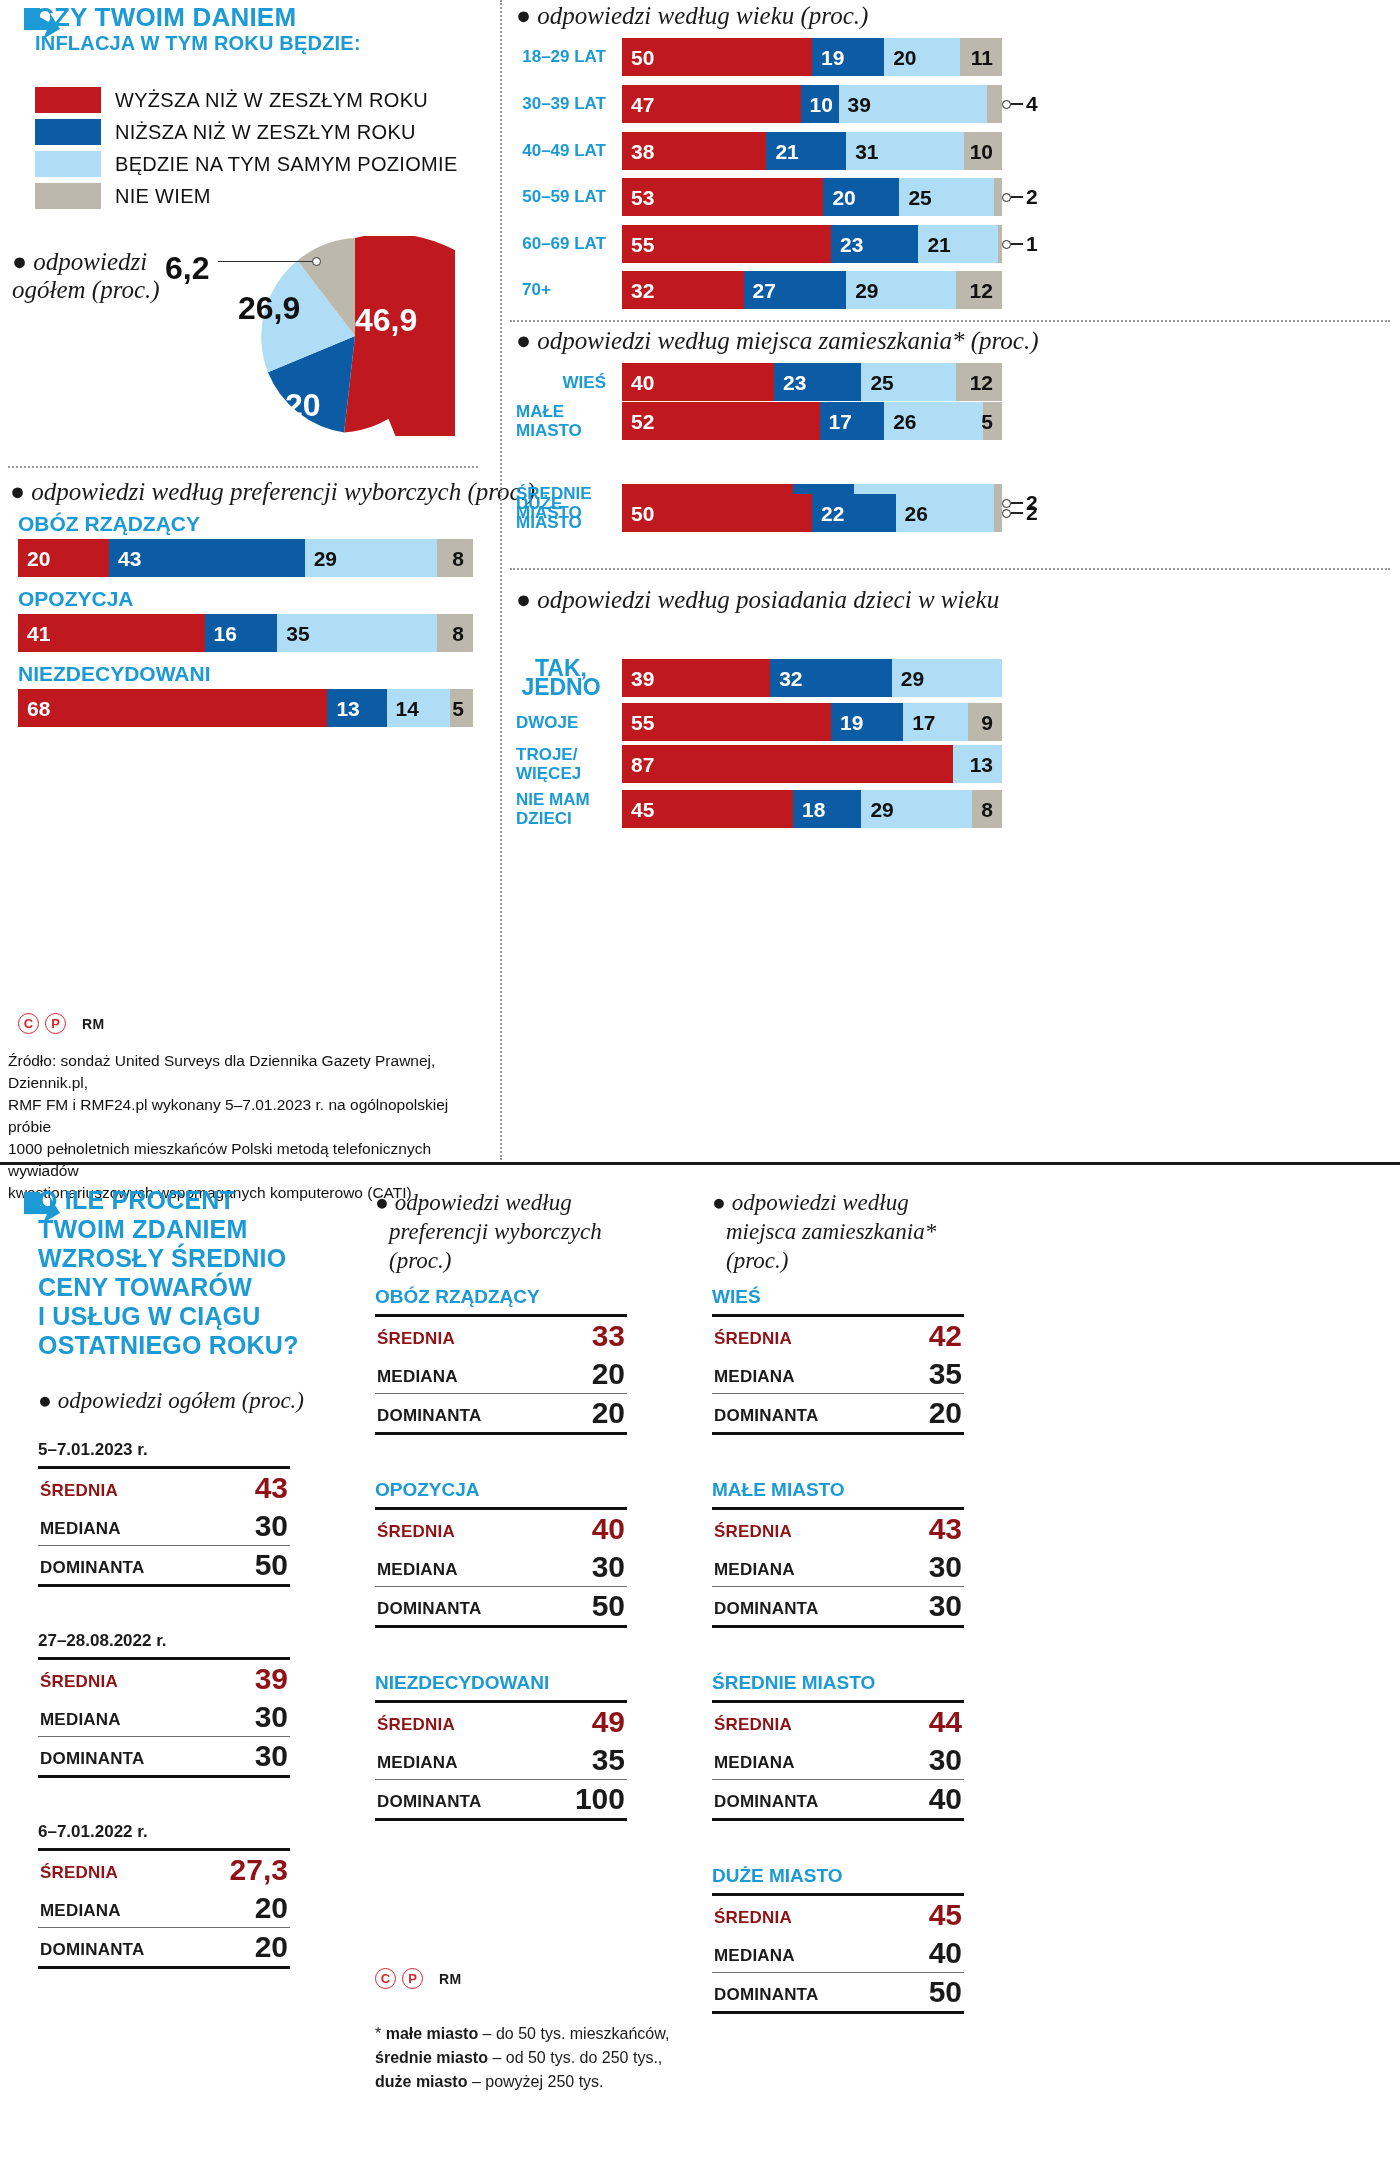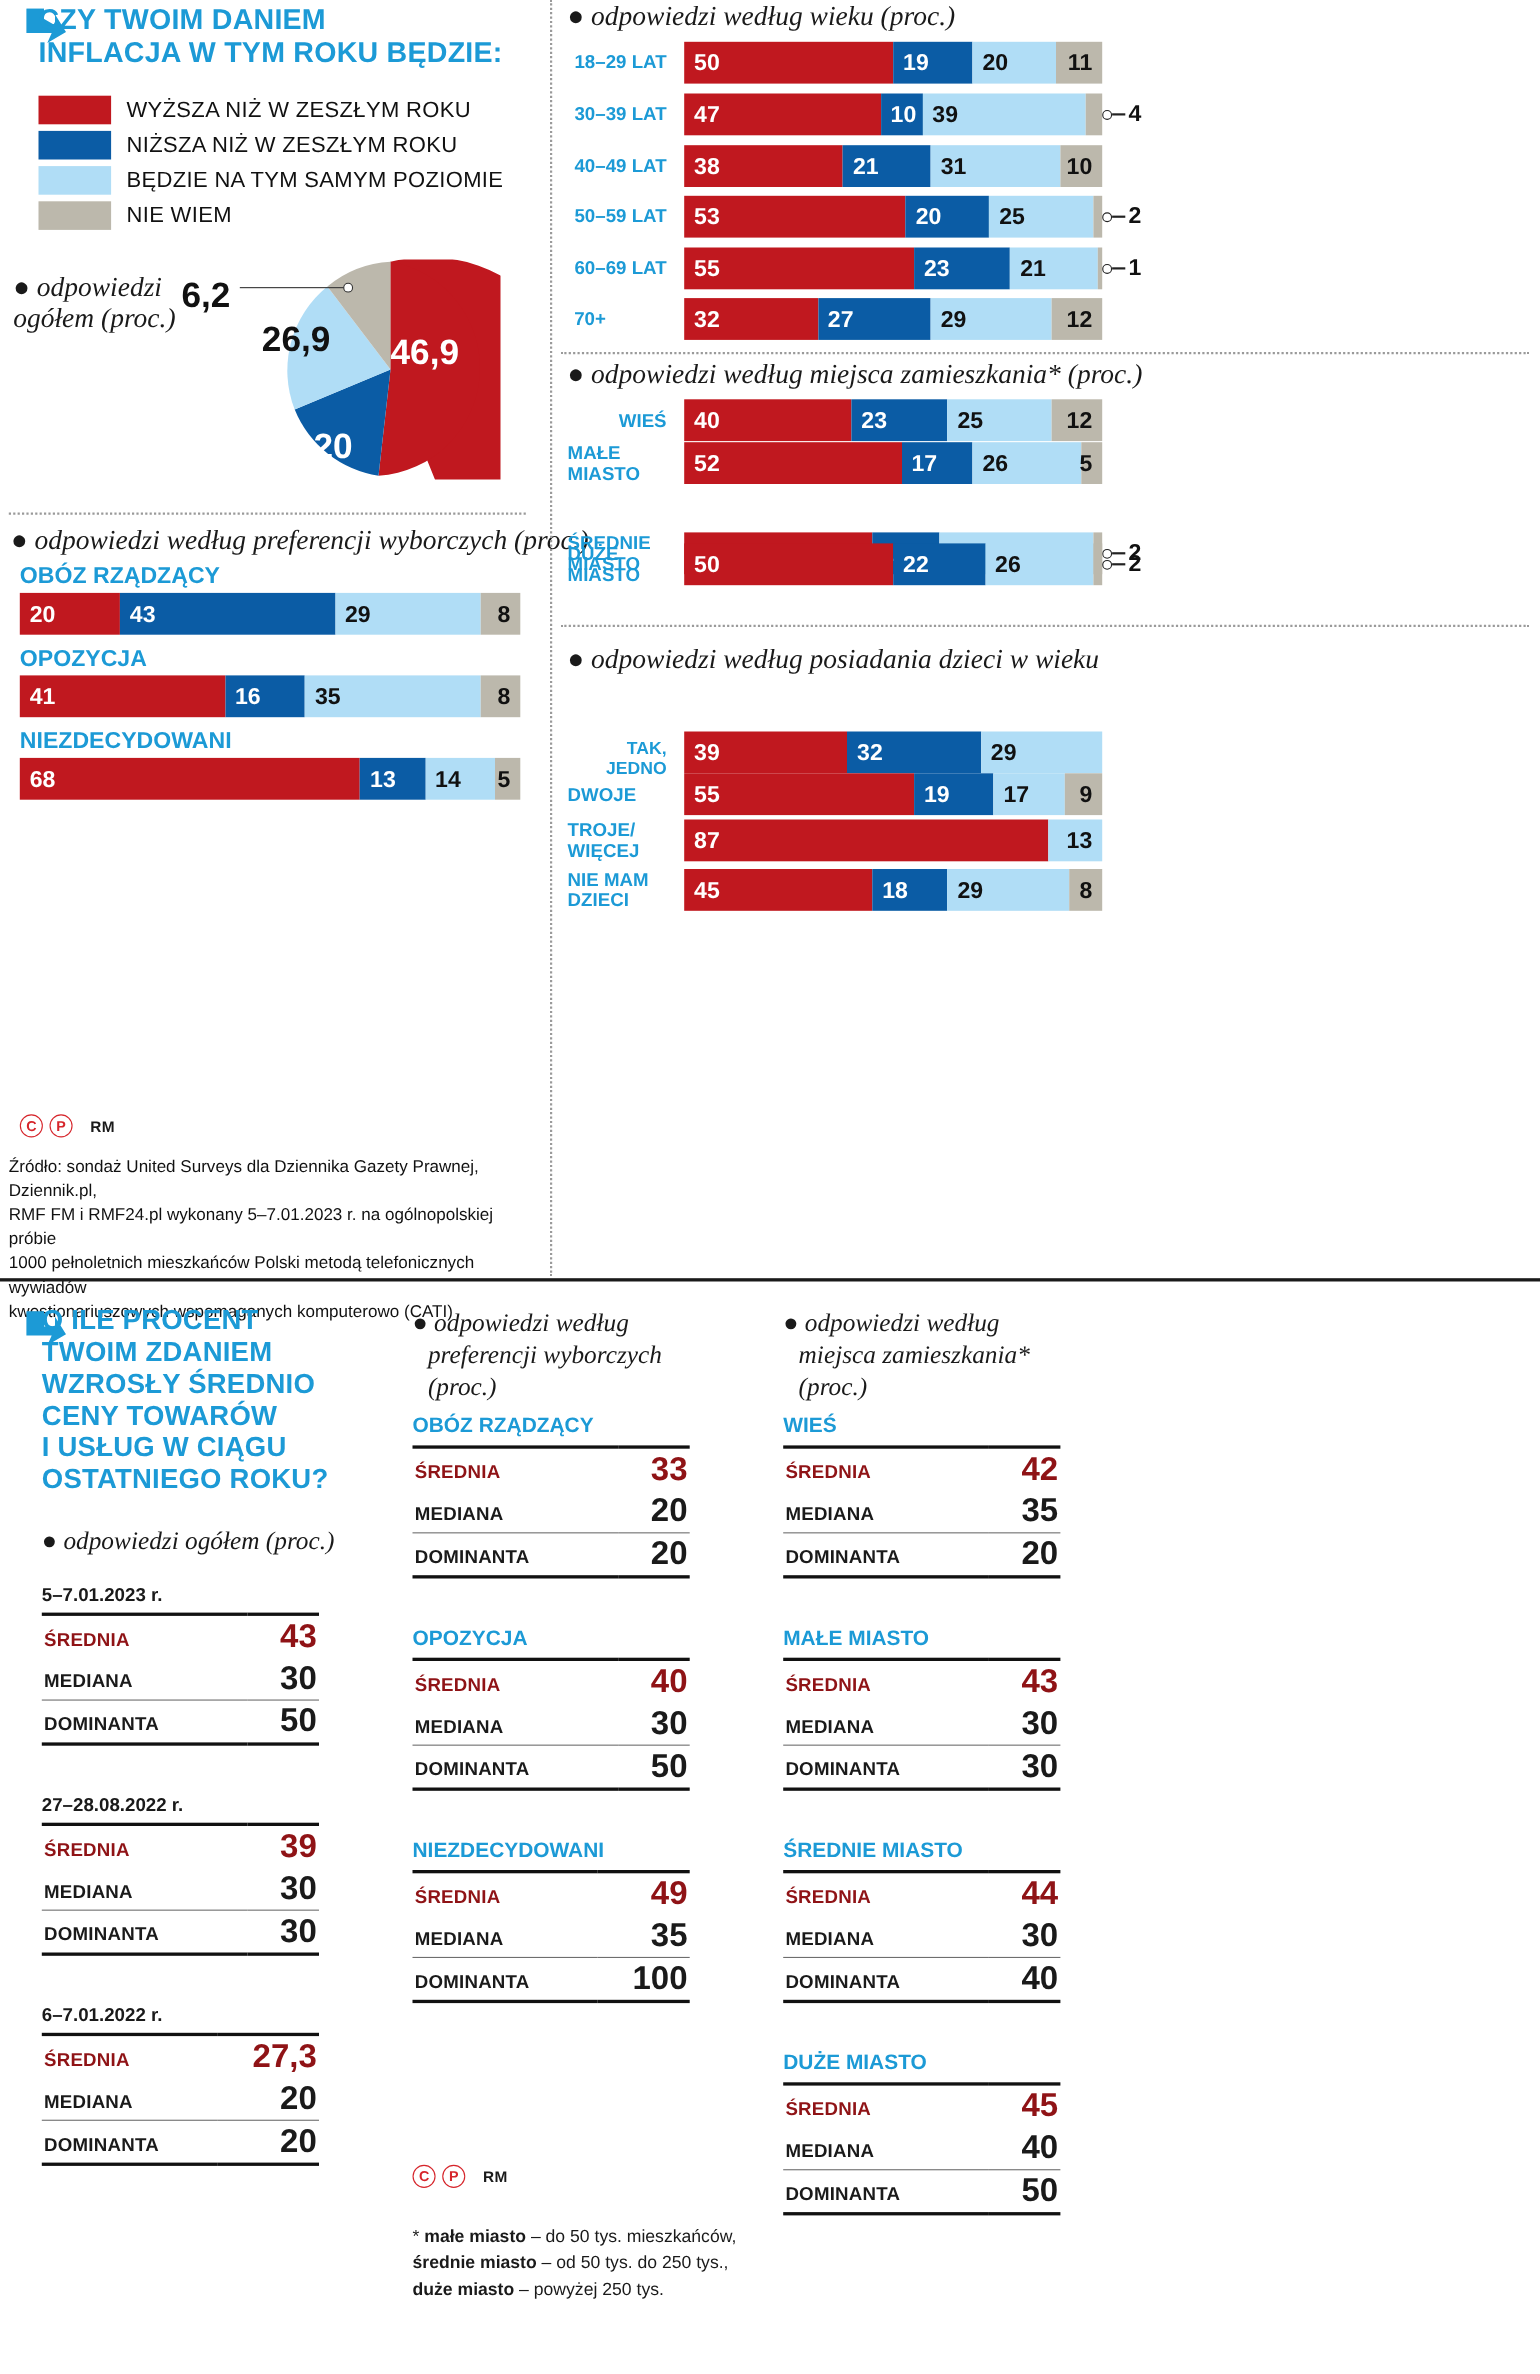--- a/index.html
+++ b/index.html
@@ -43,21 +43,21 @@
 </head>
 <body>
 
 <div class="abs arrow" style="left:22px;top:6px;">
   <svg width="40" height="42" viewBox="0 0 40 42">
       <path d="M2 2 h16 v16 l12 -0 v-0 l0 0 z" fill="#1c9ad6"></path>
       <path d="M2 2 h16 v14 h10 v-9 l10 16 -17 10 4 -9 h-23 z" fill="#1c9ad6"></path>
     </svg>
 </div>
 <div class="abs hdr" style="left:35px;top:2px;font-size:26px;">CZY TWOIM DANIEM</div>
-<div class="abs hdr" style="left:35px;top:32px;font-size:26px;">INFLACJA W TYM ROKU BĘDZIE:</div>
+<div class="abs hdr" style="left:35px;top:32px;font-size:20px;">INFLACJA W TYM ROKU BĘDZIE:</div>
 
 <div class="abs" style="left:35px;top:86px;">
   <div style="display:flex;align-items:center;height:28px;">
     <div class="legend-sw" style="background:#c0181f;"></div>
     <div class="legend-tx">WYŻSZA NIŻ W ZESZŁYM ROKU</div>
   </div>
   <div style="display:flex;align-items:center;height:28px;margin-top:4px;">
     <div class="legend-sw" style="background:#0b5ca5;"></div>
     <div class="legend-tx">NIŻSZA NIŻ W ZESZŁYM ROKU</div>
   </div>
@@ -369,21 +369,21 @@
   </div>
 </div>
 
 <div class="hdot" style="left:510px;top:568px;width:880px;"></div>
 
 <div class="abs ser" style="left:516px;top:585px;font-size:25px;line-height:30px;">
   <span style="font-style:normal;">●</span> <span>odpowiedzi według posiadania dzieci w wieku</span><br>
 </div>
 
 <div class="abs" style="left:516px;top:659px;width:860px;display:flex;align-items:center;">
-  <div class="lbl" style="width:90px;text-align:right;font-size:16px;line-height:19px;margin-top:12px;">TAK,<br>JEDNO</div>
+  <div class="lbl" style="width:90px;text-align:center;font-size:23px;line-height:19px;">TAK,<br>JEDNO</div>
   <div class="bar-row" style="margin-left:16px;width:380px;">
     <div class="seg red" style="width:39%;">
         <span>39</span>
       </div>
     <div class="seg blue" style="width:32%;">
         <span>32</span>
       </div>
     <div class="seg lblue" style="width:29%;">
         <span>29</span>
       </div>

